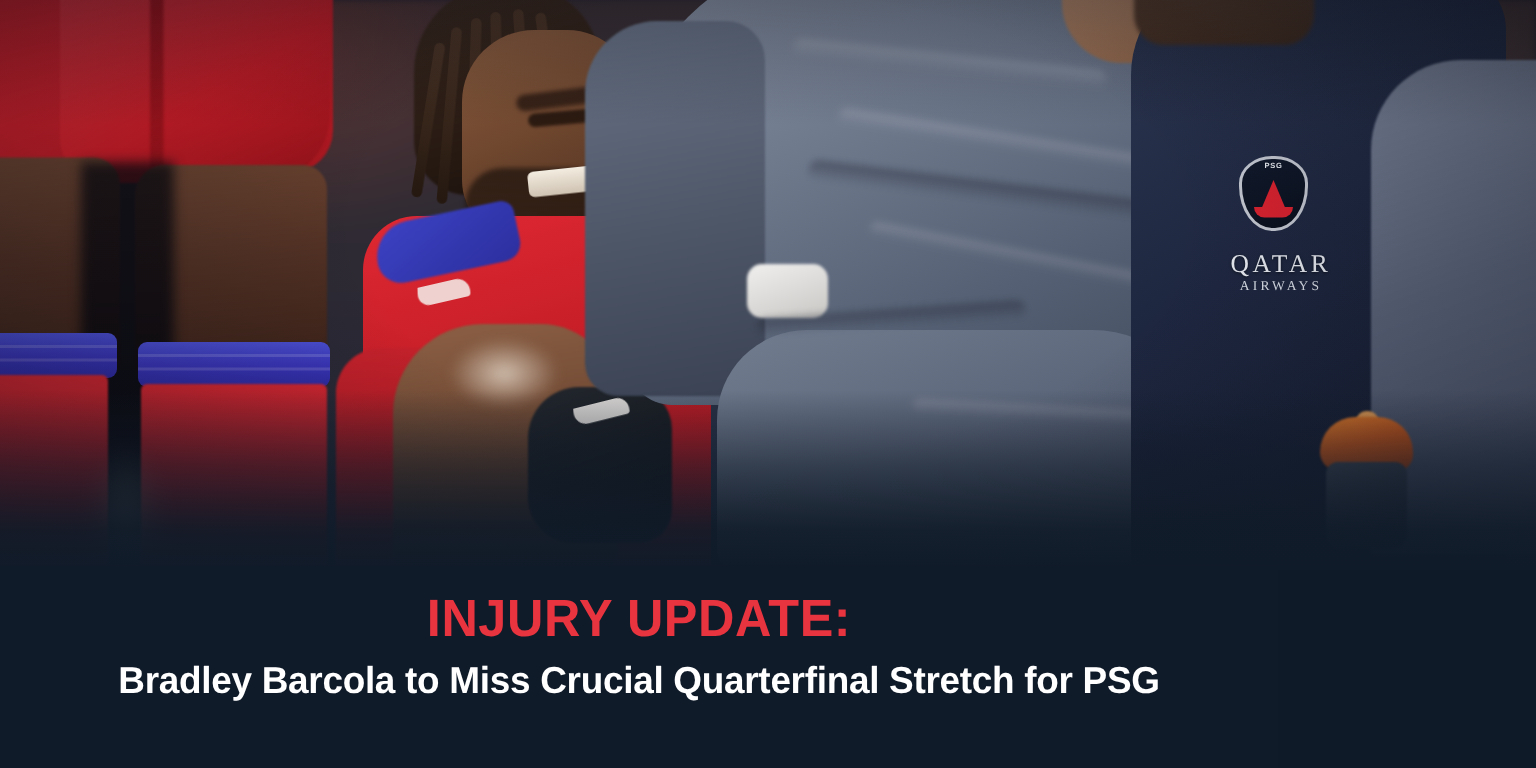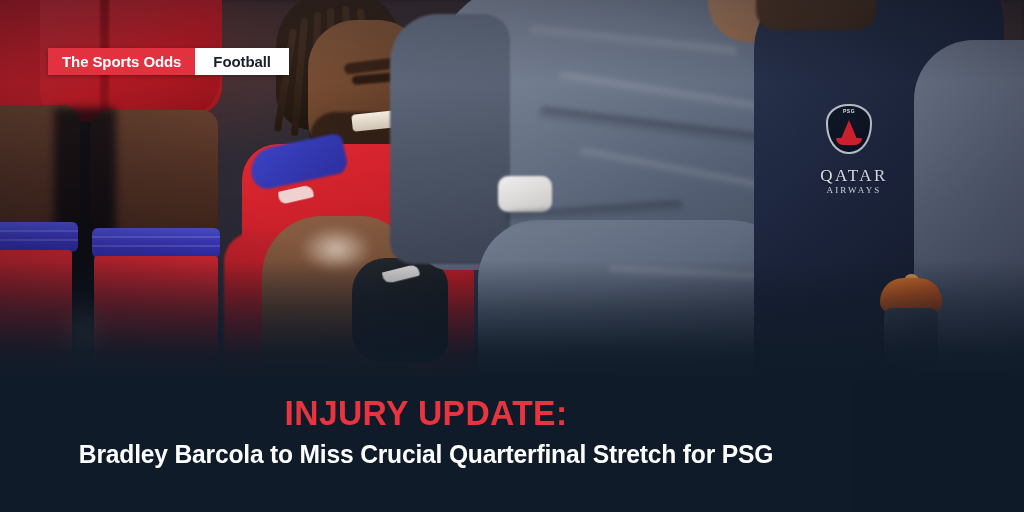--- a/index.html
+++ b/index.html
@@ -524,23 +524,19 @@
     <div class="bottle">
       <div class="nozzle"></div>
       <div class="cap"></div>
       <div class="body"></div>
     </div>
 
     <div class="photo-vig"></div>
     <div class="photo-fade"></div>
   </div>
 
-  <div class="badge-row">
-    <div class="badge-brand">The Sports Odds</div>
-    <div class="badge-cat">Football</div>
-  </div>
 
   <div class="bottom-bar">
     <div class="headline">INJURY UPDATE:</div>
     <div class="subheadline">Bradley Barcola to Miss Crucial Quarterfinal Stretch for PSG</div>
   </div>
 
 </div>
 
 </body></html>

